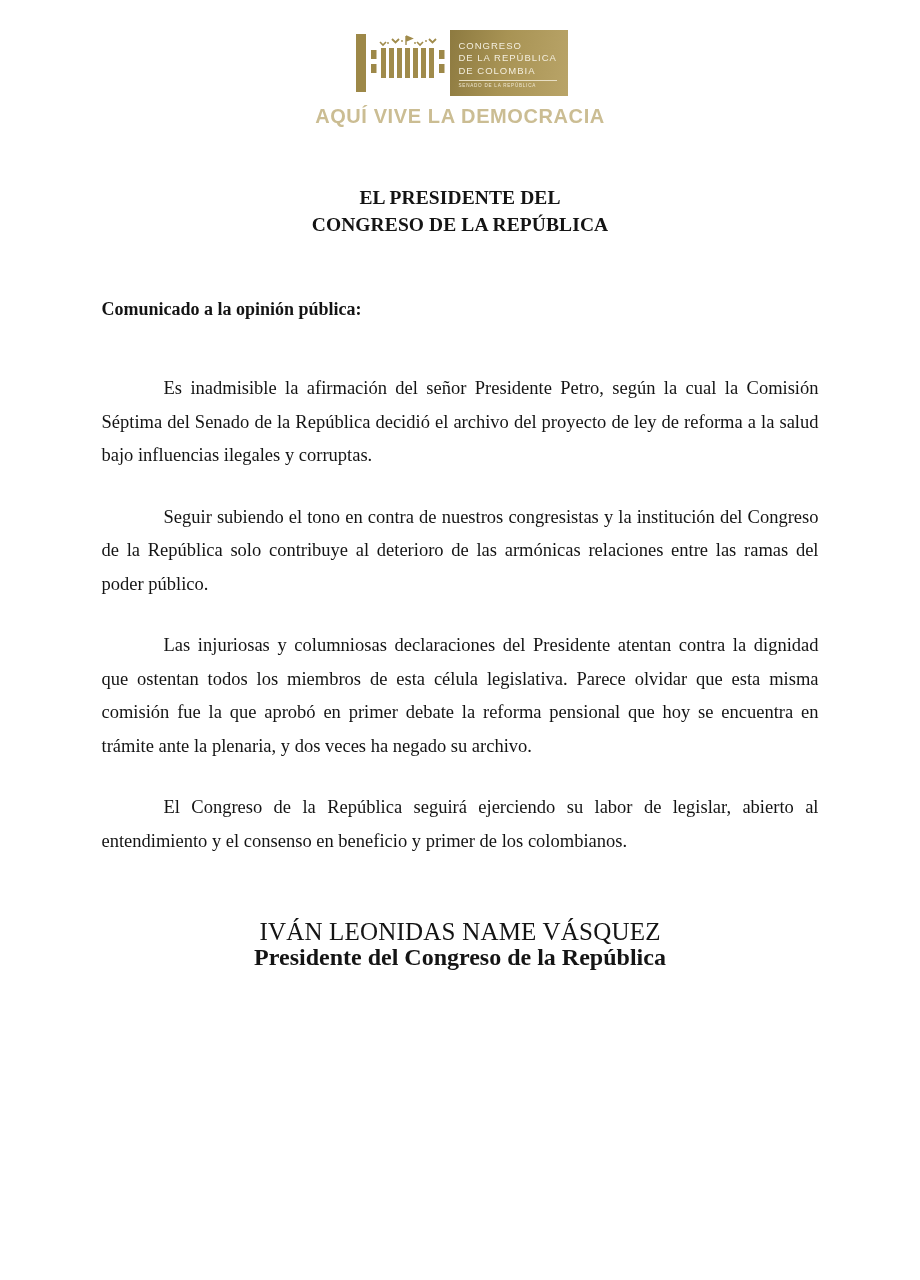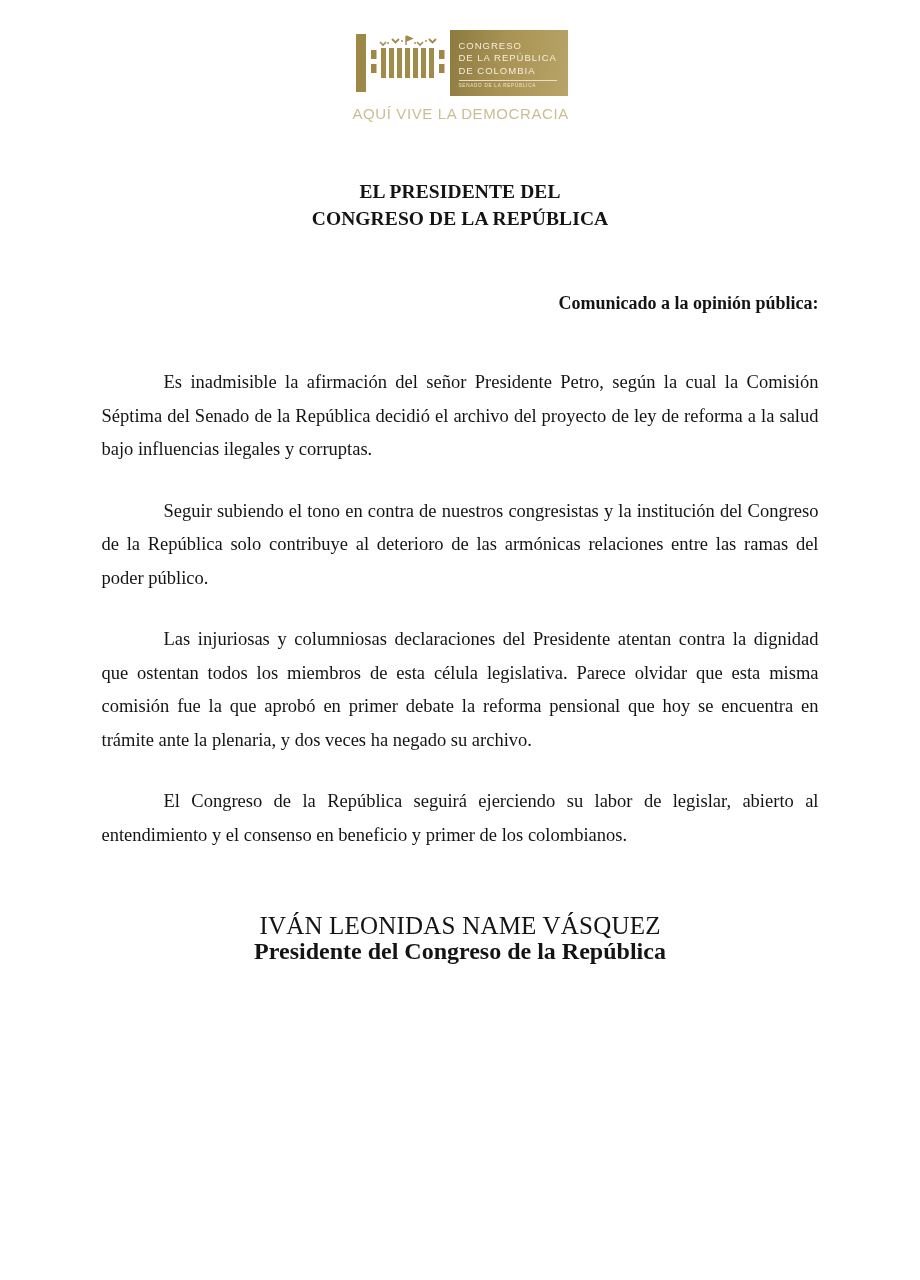--- a/index.html
+++ b/index.html
@@ -21,21 +21,21 @@
     width: 100%;
     padding-top: 30px;
     display: flex;
     flex-direction: column;
     align-items: center;
   }
   .logo-wrap {
     width: 215px;
     display: flex;
     flex-direction: column;
-    align-items: flex-start;
+    align-items: center;
   }
   .logo-main {
     display: flex;
     align-items: stretch;
     height: 66px;
     width: 100%;
   }
   
   .emblem {
     position: relative;
@@ -75,42 +75,42 @@
     font-family: "Liberation Sans", "DejaVu Sans", sans-serif;
     color: #efe7d0;
     font-size: 4.6px;
     letter-spacing: 0.75px;
     line-height: 6px;
     white-space: nowrap;
   }
   .tagline {
     margin-top: 9px;
     font-family: "Liberation Sans", "DejaVu Sans", sans-serif;
-    font-size: 15px;
+    font-size: 20px;
     letter-spacing: 0.6px;
     color: #cbbd93;
     white-space: nowrap;
-    font-weight: 400;
+    font-weight: 700;
   }
 
   
   .doc {
     margin: 0 auto;
     width: 717px;
     padding-top: 56px;
   }
   .title-block {
     text-align: center;
     font-weight: bold;
     font-size: 19.5px;
     line-height: 27px;
     letter-spacing: 0.1px;
   }
   .subtitle {
-    text-align: right;
+    text-align: left;
     font-weight: bold;
     font-size: 18px;
     margin-top: 61px;
   }
   .para {
     text-align: justify;
     text-justify: inter-word;
     font-size: 18.5px;
     line-height: 33.5px;
     text-indent: 62px;

